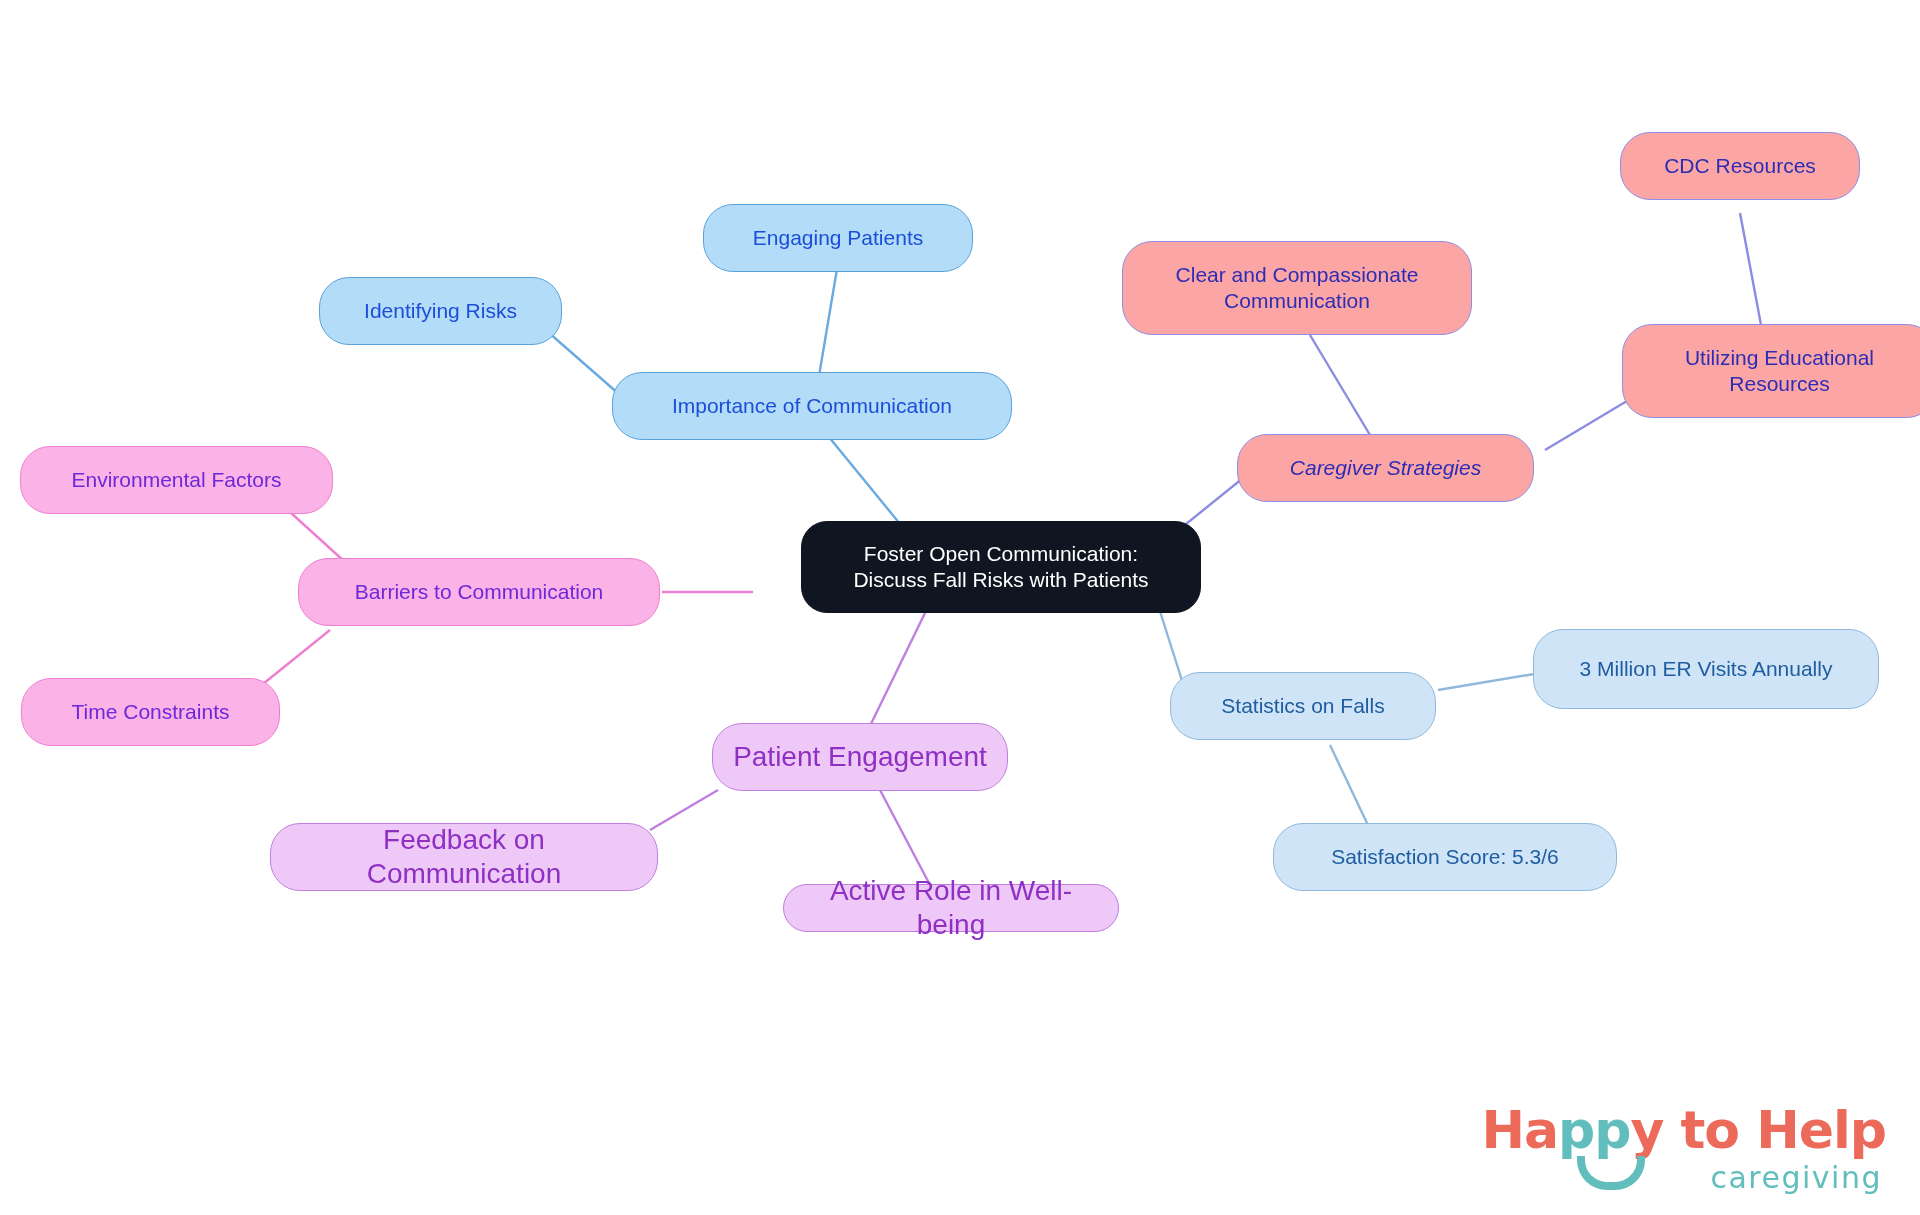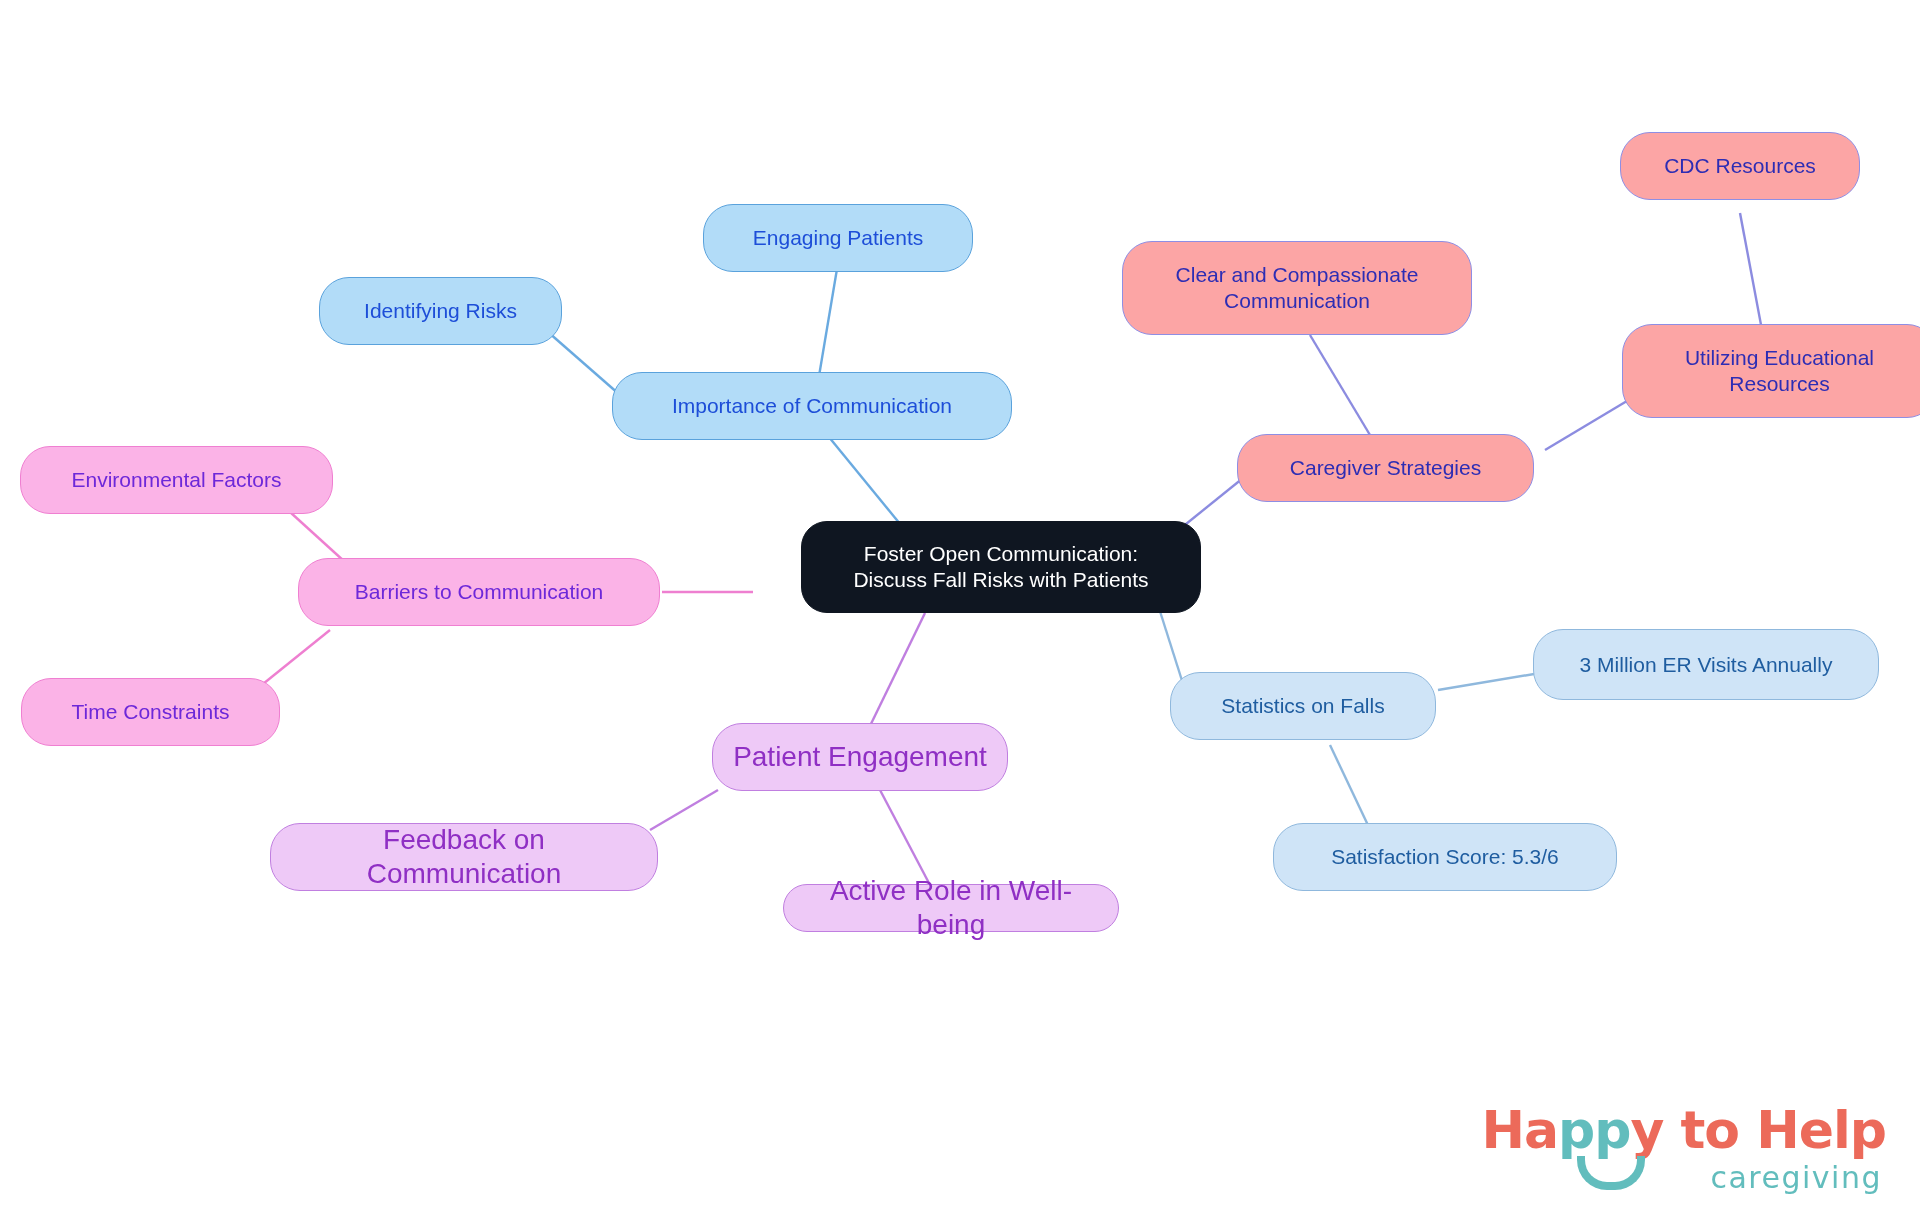--- a/index.html
+++ b/index.html
@@ -151,33 +151,33 @@
 
   <div class="node n-root" style="left:753px;top:521px;width:400px;height:92px;margin-left:48px;">Foster Open Communication:
 Discuss Fall Risks with Patients</div>
 
   <div class="node n-blue" style="left:612px;top:372px;width:400px;height:68px;">Importance of Communication</div>
 
   <div class="node n-blue" style="left:319px;top:277px;width:243px;height:68px;">Identifying Risks</div>
 
   <div class="node n-blue" style="left:703px;top:204px;width:270px;height:68px;">Engaging Patients</div>
 
-  <div class="node n-purple" style="left:1237px;top:434px;width:297px;height:68px;">Caregiver Strategies</div>
+  <div class="node n-purple" style="left:1237px;top:434px;width:297px;height:68px;font-style:italic;">Caregiver Strategies</div>
 
   <div class="node n-purple" style="left:1122px;top:241px;width:350px;height:94px;">Clear and Compassionate
 Communication</div>
 
   <div class="node n-purple" style="left:1622px;top:324px;width:315px;height:94px;">Utilizing Educational
 Resources</div>
 
   <div class="node n-purple" style="left:1620px;top:132px;width:240px;height:68px;">CDC Resources</div>
 
   <div class="node n-blue2" style="left:1170px;top:672px;width:266px;height:68px;">Statistics on Falls</div>
 
-  <div class="node n-blue2" style="left:1533px;top:629px;width:346px;height:71px;">3 Million ER Visits Annually</div>
+  <div class="node n-blue2" style="left:1533px;top:629px;width:346px;height:80px;">3 Million ER Visits Annually</div>
 
   <div class="node n-blue2" style="left:1273px;top:823px;width:344px;height:68px;">Satisfaction Score: 5.3/6</div>
 
   <div class="node n-plum" style="left:712px;top:723px;width:296px;height:68px;">Patient Engagement</div>
 
   <div class="node n-plum" style="left:270px;top:823px;width:388px;height:68px;">Feedback on Communication</div>
 
   <div class="node n-plum" style="left:783px;top:884px;width:336px;height:48px;">Active Role in Well-being</div>
 
   <div class="node n-pink" style="left:298px;top:558px;width:362px;height:68px;">Barriers to Communication</div>

